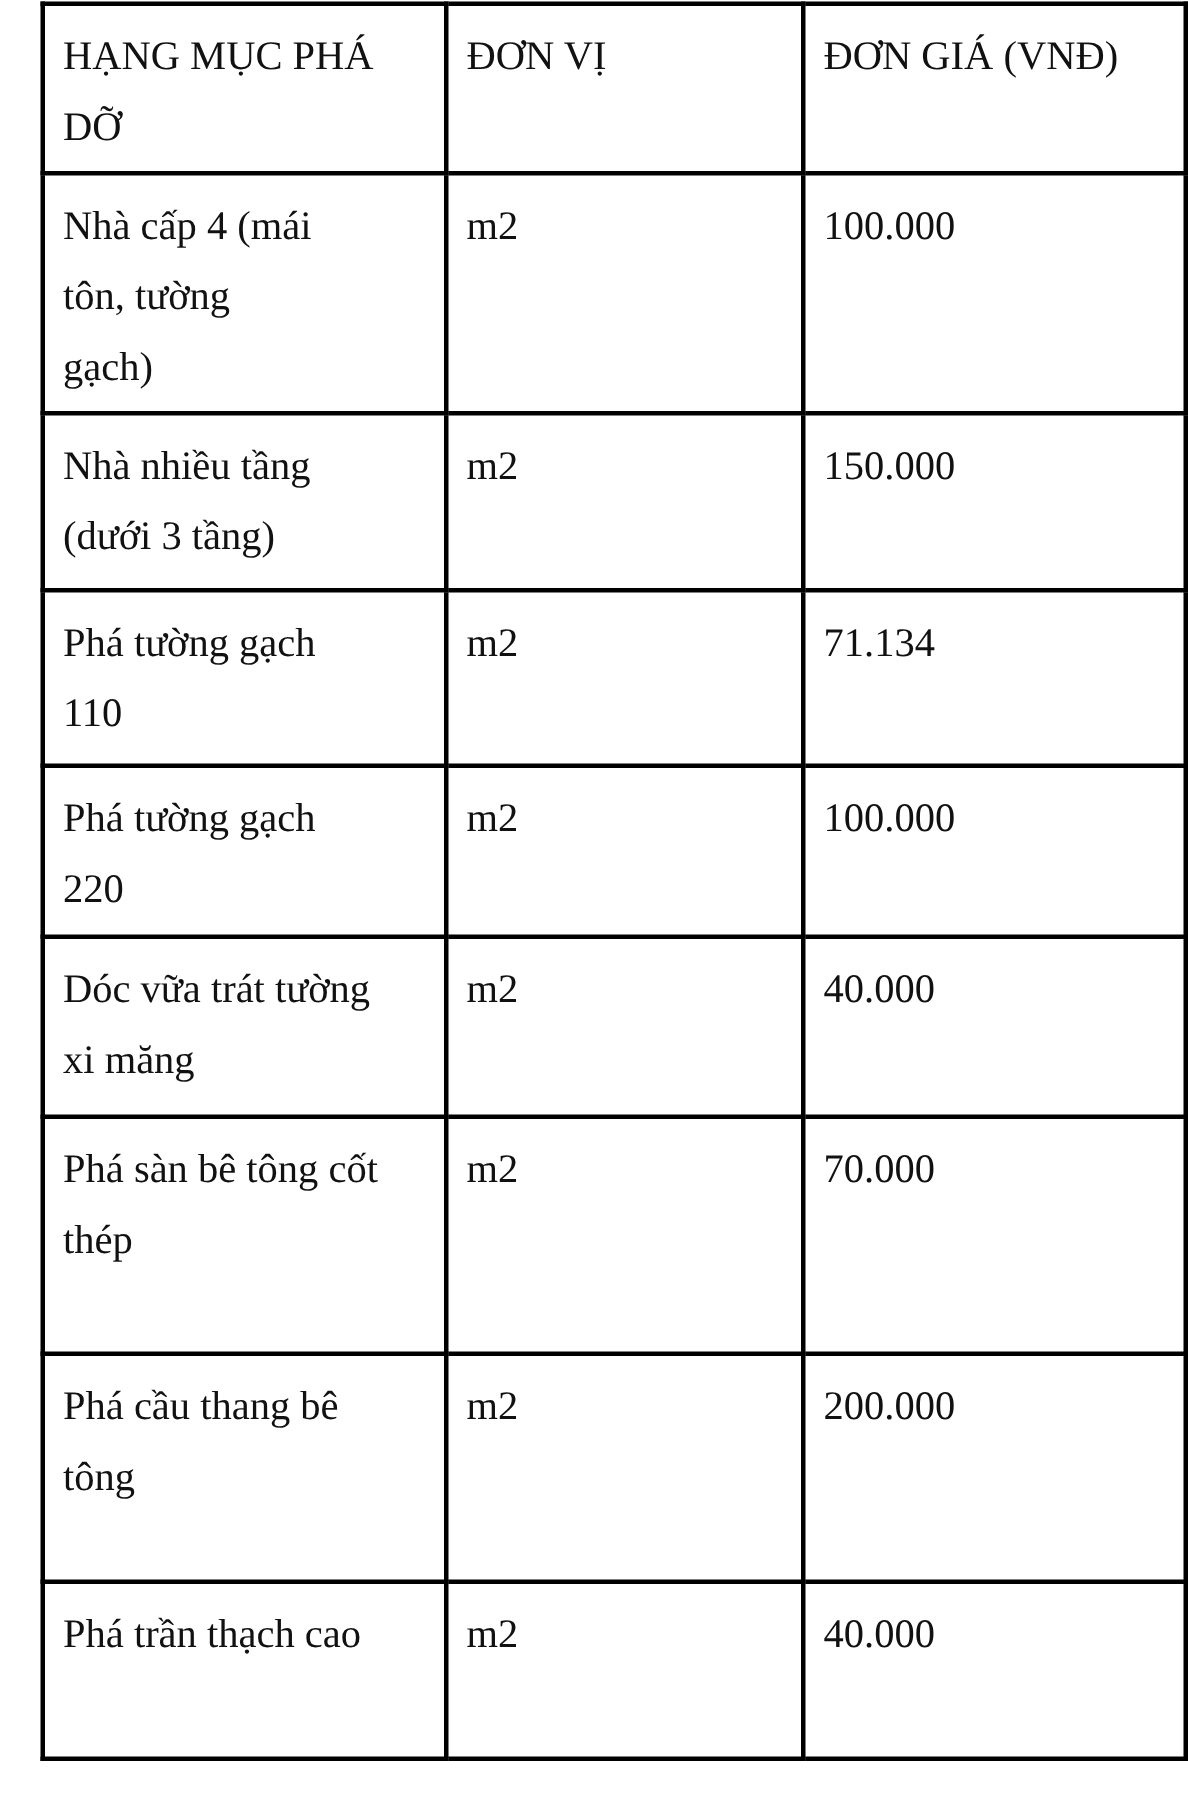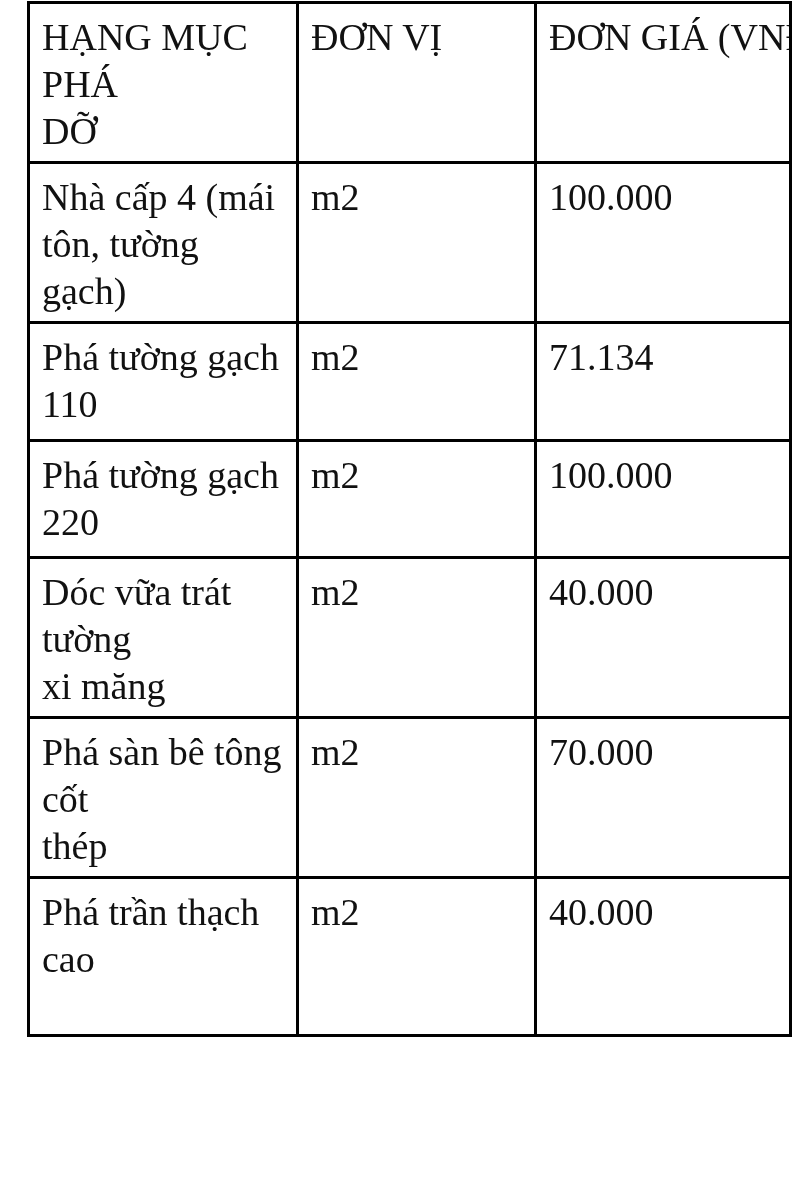--- a/index.html
+++ b/index.html
@@ -27,21 +27,21 @@
     border-collapse: collapse;
   }
   table.price-table col.c-item  { width: 269px; }
   table.price-table col.c-unit  { width: 238px; }
   table.price-table col.c-price { width: 255px; }
   th, td {
     border: 3px solid var(--border);
     vertical-align: top;
     text-align: left;
     font-weight: normal;
-    font-size: 38px;
+    font-size: 27px;
     line-height: 47px;
     padding: 10px 10px 6px 12px;
     color: var(--text);
     overflow: hidden;
   }
   .cell-item { white-space: pre-line; }
   .cell-unit, .cell-price { white-space: nowrap; font-family: Liberation Serif, serif; }
   thead tr { height: 111px; }
   tbody tr:nth-child(1) { height: 159px; padding-left: 14px; }
   tbody tr:nth-child(2) { height: 118px; }
@@ -73,20 +73,26 @@
     </thead>
     <tbody>
     <tr>
       <td class="cell-item">Nhà cấp 4 (mái
 tôn, tường
 gạch)</td>
       <td class="cell-unit">m2</td>
       <td class="cell-price">100.000</td>
     </tr>
 
+    <tr>
+      <td class="cell-item">Nhà nhiều tầng
+(dưới 3 tầng)</td>
+      <td class="cell-unit">m2</td>
+      <td class="cell-price">150.000</td>
+    </tr>
 
     <tr>
       <td class="cell-item">Phá tường gạch
 110</td>
       <td class="cell-unit">m2</td>
       <td class="cell-price">71.134</td>
     </tr>
 
     <tr>
       <td class="cell-item">Phá tường gạch
@@ -103,20 +109,26 @@
     </tr>
 
 
     <tr>
       <td class="cell-item">Phá sàn bê tông cốt
 thép</td>
       <td class="cell-unit">m2</td>
       <td class="cell-price">70.000</td>
     </tr>
 
+    <tr>
+      <td class="cell-item">Phá cầu thang bê
+tông</td>
+      <td class="cell-unit">m2</td>
+      <td class="cell-price">200.000</td>
+    </tr>
 
     <tr>
       <td class="cell-item">Phá trần thạch cao</td>
       <td class="cell-unit">m2</td>
       <td class="cell-price">40.000</td>
     </tr>
   </tbody>
   </table>
 
 </div>

